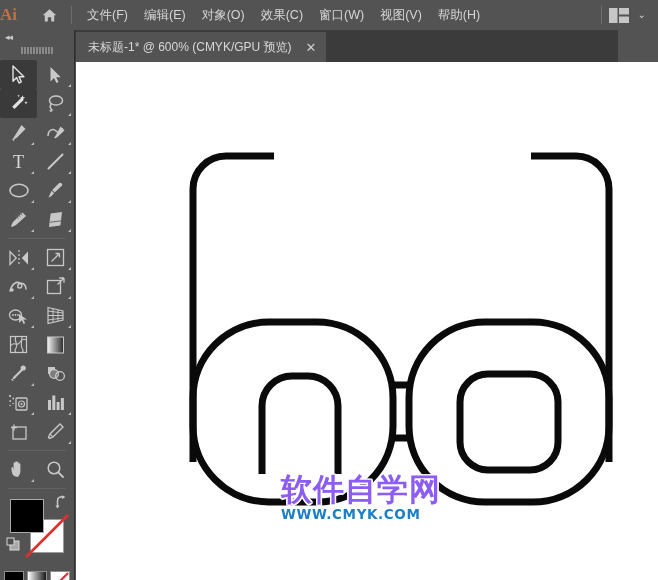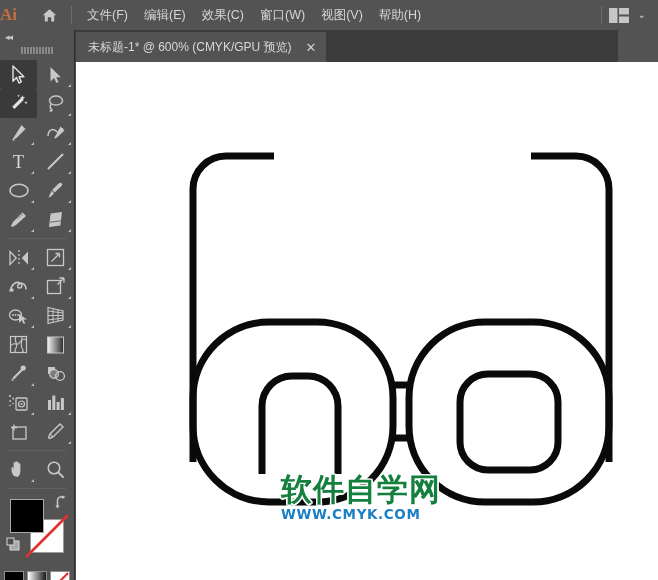--- a/index.html
+++ b/index.html
@@ -105,21 +105,21 @@
     background:#ffffff;overflow:hidden;
   }
   .art{position:absolute;left:0;top:0;width:582px;height:518px;}
 
   
   .watermark{
     position:absolute;left:205px;top:412px;width:190px;
     pointer-events:none;user-select:none;
   }
   .wm-cn{
-    font-size:31px;font-weight:bold;color:#15803d;letter-spacing:1px;
+    font-size:31px;font-weight:bold;color:#8b5cf6;letter-spacing:1px;
     line-height:1;font-family:"DejaVu Sans","Liberation Sans",sans-serif;
     text-shadow:
       -1.2px -1.2px 0 #ffffff, 1.2px -1.2px 0 #ffffff,
       -1.2px  1.2px 0 #ffffff, 1.2px  1.2px 0 #ffffff,
        0 -1.5px 0 #ffffff, 0 1.5px 0 #ffffff,
       -1.5px 0 0 #ffffff, 1.5px 0 0 #ffffff;
   }
   .wm-url{
     font-size:13.5px;font-weight:bold;color:#1a7fc4;letter-spacing:0.6px;
     line-height:1;margin-top:3px;
@@ -141,20 +141,21 @@
       <svg width="17" height="17" viewBox="0 0 17 17" aria-hidden="true">
         <path d="M8.5 2.2 L15.3 8.2 L13.2 8.2 L13.2 14.6 L10.2 14.6 L10.2 10.3 L6.8 10.3 L6.8 14.6 L3.8 14.6 L3.8 8.2 L1.7 8.2 Z" fill="#c8c8c8"></path>
       </svg>
     </div>
 
     <div class="vsep"></div>
 
     <div class="menu-items">
       <div class="menu-item">文件(F)</div>
       <div class="menu-item">编辑(E)</div>
+      <div class="menu-item">对象(O)</div>
       <div class="menu-item">效果(C)</div>
       <div class="menu-item">窗口(W)</div>
       <div class="menu-item">视图(V)</div>
       <div class="menu-item">帮助(H)</div>
     </div>
 
     <div class="ws-area">
       <div class="vsep"></div>
       <div class="ws-icon">
         <svg width="20" height="15" viewBox="0 0 20 15" aria-hidden="true">

